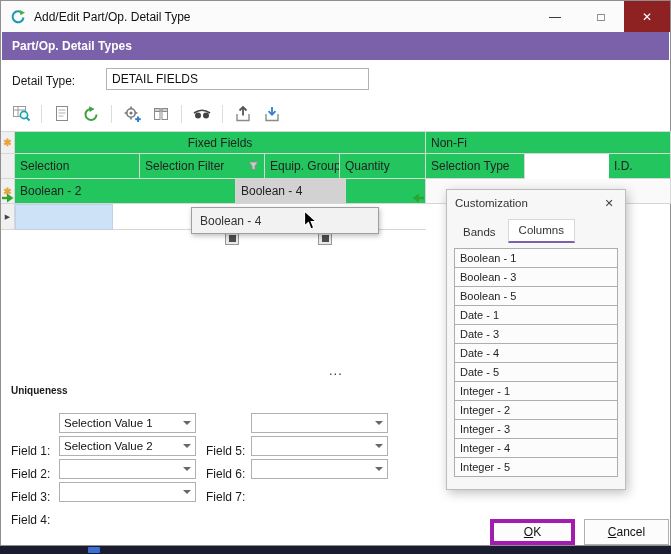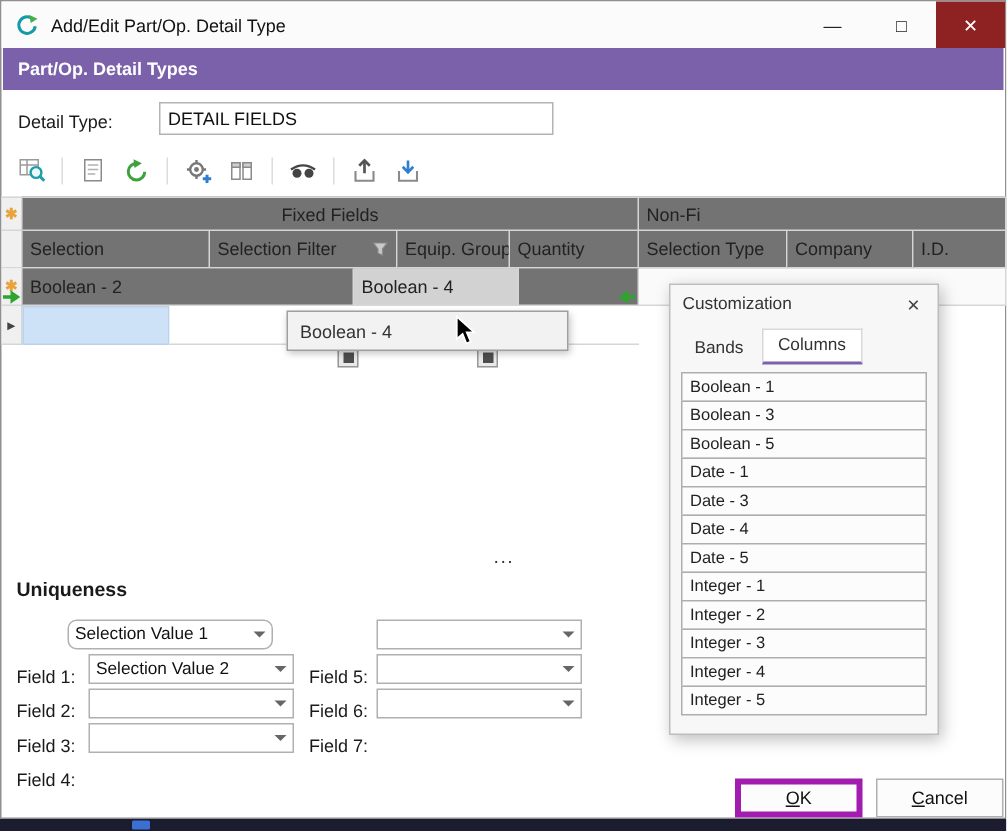--- a/index.html
+++ b/index.html
@@ -27,21 +27,21 @@
   
   .detail-label { position:absolute; left:11px; top:70px; line-height:20px; }
   .detail-input { position:absolute; left:105px; top:67px; width:263px; height:22px; border:1px solid #b3b3b3; padding:0 5px; font-size:12px; font-family:inherit; color:#111; }
 
   
   .toolbar { position:absolute; left:8px; top:100px; height:25px; display:flex; align-items:center; gap:5px; }
   .tb-btn { width:24px; height:24px; display:flex; align-items:center; justify-content:center; border-radius:2px; }
   .tb-sep { width:1px; height:18px; background:#dcdcdc; margin:0 3px; }
 
   
-  .gcell { position:absolute; background:#737373; border-right:1px solid #d6d6d6; border-bottom:1px solid #d6d6d6; display:flex; align-items:center; padding:0 5px; font-size:12px; color:#222; overflow:hidden; white-space:nowrap; }
+  .gcell { position:absolute; background:#22c55e; border-right:1px solid #d6d6d6; border-bottom:1px solid #d6d6d6; display:flex; align-items:center; padding:0 5px; font-size:12px; color:#222; overflow:hidden; white-space:nowrap; }
   .gcell.top { border-top:1px solid #d6d6d6; }
   .gcell.center { justify-content:center; }
   .gcell.ind { background:#f0f0f0; justify-content:center; padding:0; }
   .star { color:#e8a33d; font-size:10px; font-weight:bold; }
   .rowptr { color:#444; font-size:7px; }
   .gcell.pressed { background:#d2d2d2; }
   .gcell.databg { background:#fff; }
   .gcell.selcell { background:#cde2f7; border:1px solid #bcd2ec; }
   .mini-box { position:absolute; width:14px; height:14px; background:#e9e9e9; border:1px solid #979797; display:flex; align-items:center; justify-content:center; }
   .mini-box .inner { width:7px; height:7px; background:#4d4d4d; }
@@ -56,21 +56,21 @@
   .cz-panel { position:absolute; left:445px; top:188px; width:180px; height:301px; background:#f7f7f7; border:1px solid #bdbdbd; box-shadow:2px 3px 10px rgba(0,0,0,.25); z-index:10; overflow:hidden; }
   .cz-header { height:26px; display:flex; align-items:center; padding:0 8px; font-size:11.5px; color:#333; }
   .cz-close { margin-left:auto; font-size:11px; color:#444; width:16px; text-align:center; }
   .cz-tabs { height:27px; display:flex; align-items:flex-end; padding:0 6px; gap:2px; }
   .cz-tab { padding:4px 10px 5px; font-size:11.5px; color:#333;margin-top:21px; }
   .cz-tab.active { background:#fff; border:1px solid #d8d8d8; border-bottom:2px solid #7a61a9; }
   .cz-list { position:absolute; top:58px; left:7px; right:7px; bottom:0; overflow:hidden; }
   .cz-item { height:20px; margin-bottom:-1px; border:1px solid #aeaeae; background:#fcfcfc; line-height:18px; padding-left:5px; font-size:11px; color:#222; }
 
   
-  .uniq-title { position:absolute; left:10px; top:384px; font-weight:bold; font-size:13px; }
+  .uniq-title { position:absolute; left:10px; top:384px; font-weight:bold; font-size:10px; }
   .u-label { position:absolute; width:46px; line-height:20px; font-size:12px;margin-top:28px; }
   .combo { position:absolute; height:20px; width:137px; border:1px solid #b0b0b0; background:#fff; display:flex; align-items:stretch; }
   .combo input { flex:1; min-width:0; border:none; outline:none; background:transparent; padding:0 4px; font-size:11.5px; font-family:inherit; color:#111; }
   .combo .arrow { width:16px; display:flex; align-items:center; justify-content:center; }
   .combo .arrow::after { content:""; border:4px solid transparent; border-top-color:#666; margin-top:4px; }
 
   
   .btn { position:absolute; top:518px; width:85px; height:26px; background:#fcfcfc; border:1px solid #b0b0b0; display:flex; align-items:center; justify-content:center; font-size:12px; color:#111; }
   .btn.default { border:4px solid #a21caf; }
   .btn-label { display:block; }
@@ -191,21 +191,20 @@
     <div class="gcell" style="left:14px;top:153px;width:125px;height:25px;">Selection</div>
     <div class="gcell" style="left:139px;top:153px;width:125px;height:25px;justify-content:space-between;">
       <span>Selection Filter</span>
       <svg width="11" height="10" viewBox="0 0 11 10">
         <path d="M1 1 h9 L7 5 v4 l-3 -1.2 V5 Z" fill="#c9c9c9" stroke="#8a8a8a" stroke-width="0.8"></path>
       </svg>
     </div>
     <div class="gcell" style="left:264px;top:153px;width:75px;height:25px;">Equip. Group</div>
     <div class="gcell" style="left:339px;top:153px;width:86px;height:25px;">Quantity</div>
     <div class="gcell" style="left:425px;top:153px;width:99px;height:25px;">Selection Type</div>
-    <div class="gcell" style="left:524px;top:153px;width:84px;height:25px;">Company</div>
     <div class="gcell" style="left:608px;top:153px;width:62px;height:25px;">I.D.</div>
 
     <div class="gcell ind" style="left:0;top:178px;width:14px;height:25px;">
       <span class="star">✱</span>
     </div>
     <div class="gcell" style="left:14px;top:178px;width:221px;height:25px;">Boolean - 2</div>
     <div class="gcell pressed" style="left:235px;top:178px;width:110px;height:25px;">Boolean - 4</div>
     <div class="gcell" style="left:345px;top:178px;width:80px;height:25px;"></div>
     <div class="gcell" style="left:425px;top:178px;width:245px;height:25px;background:#fafafa;"></div>
 
@@ -260,21 +259,21 @@
         <div class="cz-item">Integer - 2</div>
         <div class="cz-item">Integer - 3</div>
         <div class="cz-item">Integer - 4</div>
         <div class="cz-item">Integer - 5</div>
       </div>
     </div>
 
     <div class="uniq-title">Uniqueness</div>
 
     <div class="u-label" style="left:10px;top:412px;">Field 1:</div>
-    <div class="combo" style="left:44px;top:412px;border-radius:6px;">
+    <div class="combo" style="left:58px;top:412px;">
       <input value="Selection Value 1" style="">
       <span class="arrow"></span>
     </div>
     <div class="u-label" style="left:205px;top:412px;">Field 5:</div>
     <div class="combo" style="left:250px;top:412px;">
       <input value="" style="">
       <span class="arrow"></span>
     </div>
 
     <div class="u-label" style="left:10px;top:435px;">Field 2:</div>

